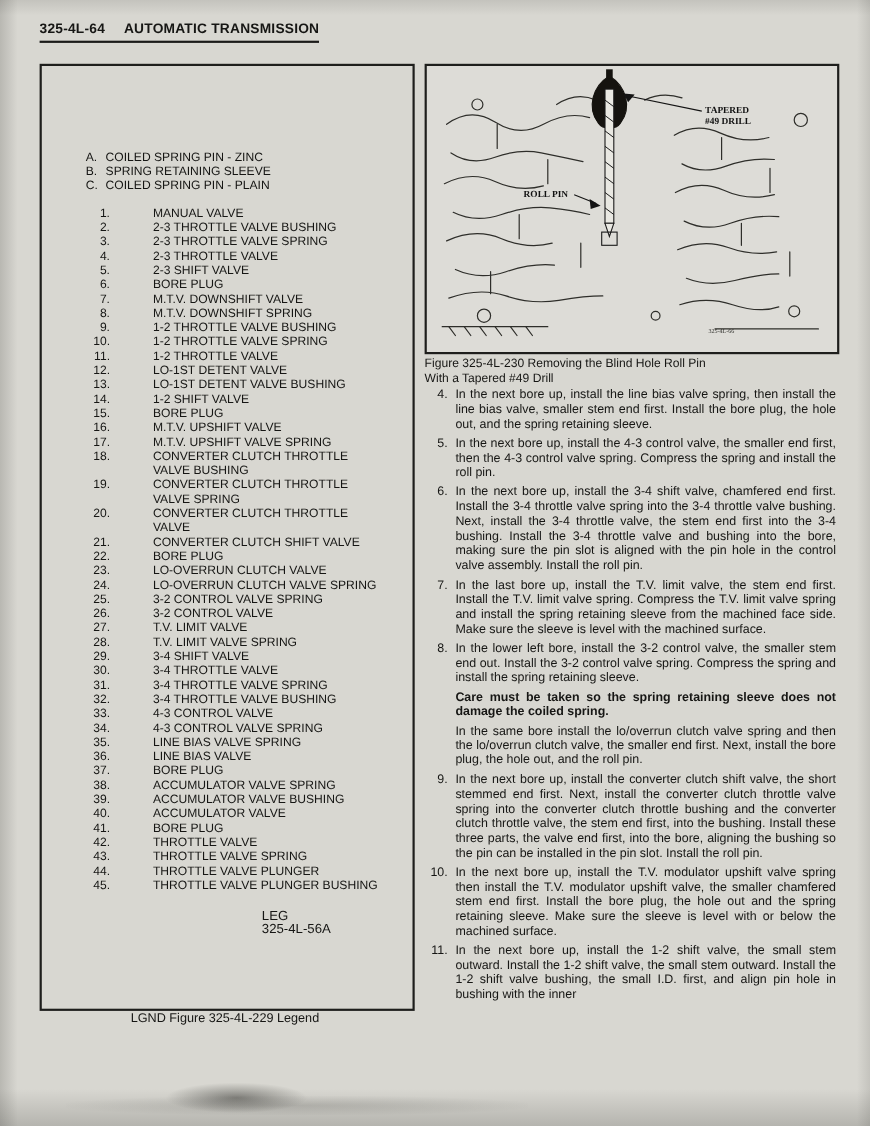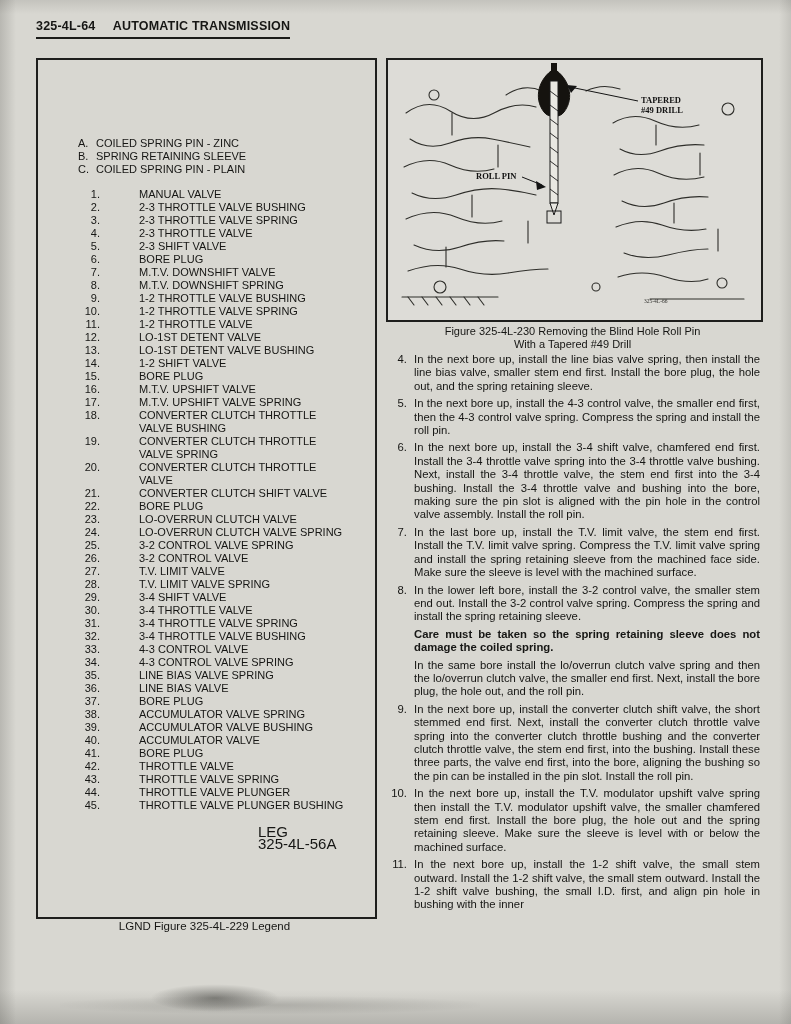--- a/index.html
+++ b/index.html
@@ -18,26 +18,26 @@
   .page-header .code{margin-right:14px;}
 
   .legend-box{position:absolute;left:36px;top:58px;width:337px;height:857px;border:2px solid #1e1e1c;}
   .letter-list{margin:77px 0 0 40px;}
   .letter-item{display:flex;font-size:11px;line-height:13px;}
   .letter-item .n{width:18px;flex:none;}
   .num-list{margin:12px 0 0 16px;}
   .num-item{display:flex;font-size:11px;line-height:13px;}
   .num-item .n{width:46px;flex:none;text-align:right;padding-right:7px;}
   .num-item .t{width:214px;padding-left:32px;}
-  .fig-ref{position:absolute;left:220px;top:766px;font-size:15px;line-height:12px;}
+  .fig-ref{position:absolute;left:200px;top:766px;font-size:12px;line-height:12px;}
   .legend-caption{position:absolute;left:36px;top:920px;width:337px;text-align:center;font-size:11.5px;}
 
   .figure-box{position:absolute;left:386px;top:58px;width:373px;height:260px;border:2px solid #1e1e1c;background:rgba(255,255,255,.14);font-family:Liberation Serif, serif;}
   .figure-box svg{display:block;width:100%;height:100%;}
-  .figure-caption{position:absolute;left:386px;top:325px;width:373px;text-align:center;font-size:11px;line-height:13px;}
+  .figure-caption{position:absolute;left:386px;top:325px;width:373px;font-size:11px;line-height:13px;}
 
   .steps{position:absolute;left:386px;top:353px;width:374px;display:flex;flex-direction:column;gap:4px;font-size:11.3px;line-height:13.4px;}
   .step{display:flex;}
   .step .n{width:21px;flex:none;text-align:right;margin-right:7px;}
   .step .t{flex:1;text-align:justify;}
   .step.bold-note .t{font-weight:700;text-align:justify;}
 
   .smudge-a{position:absolute;left:150px;top:984px;width:130px;height:28px;
     background:radial-gradient(ellipse at center, rgba(15,15,12,.42), rgba(15,15,12,0) 70%);}
   .smudge-b{position:absolute;left:60px;top:996px;width:420px;height:18px;

